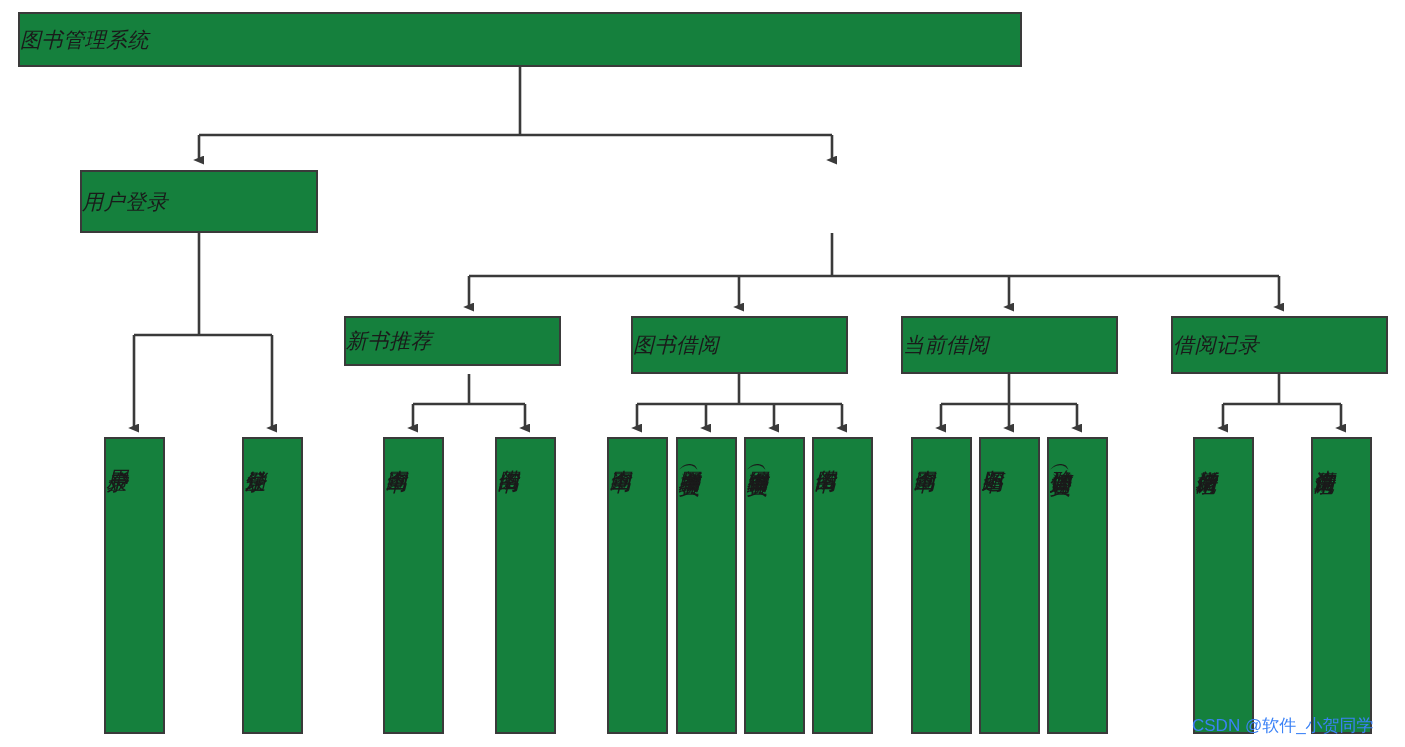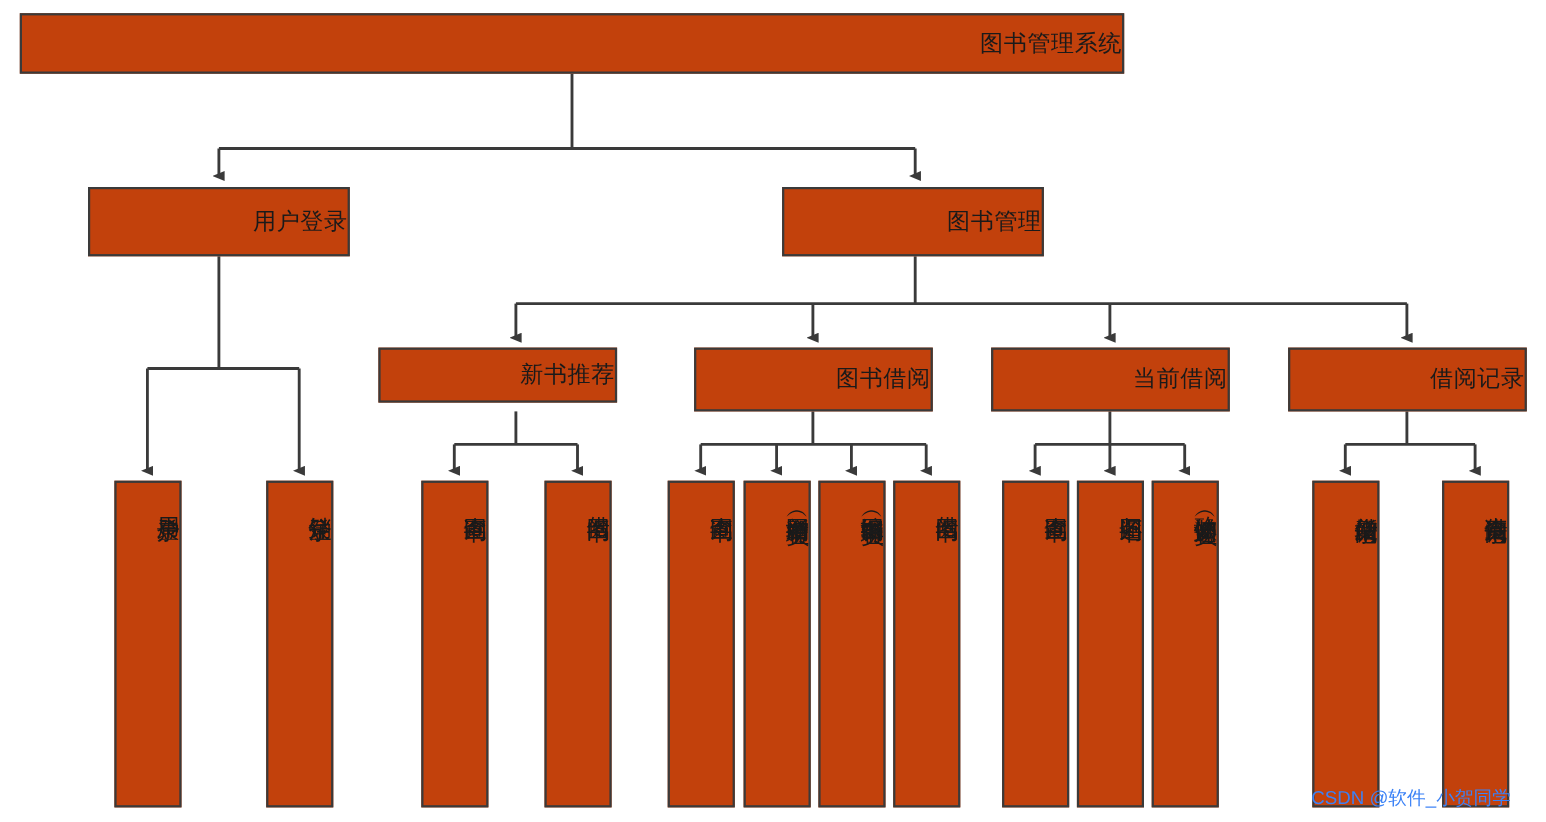--- a/index.html
+++ b/index.html
@@ -23,27 +23,28 @@
     position: absolute;
     left: 0;
     top: 0;
     width: 1405px;
     height: 747px;
     pointer-events: none;
   }
   .node {
     position: absolute;
     box-sizing: border-box;
-    background: #c2410c;
+    background: #15803d;
     border: 2px solid #3a3a3a;
     display: flex;
     align-items: center;
-    justify-content: flex-end;
+    justify-content: flex-start;
     color: #000000;
     z-index: 2;
+    font-style: italic;
   }
   .node-label {
     display: block;
     text-align: center;
     line-height: 1.12;
     color: #1a1a1a;
     white-space: nowrap;
   }
   .node.horizontal .node-label {
     font-size: 21px;
@@ -127,29 +128,26 @@
   </svg>
 
   <div class="node horizontal" style="left:18px; top:12px; width:1004px; height:55px;">
     <span class="node-label">图书管理系统</span>
   </div>
 
   <div class="node horizontal" style="left:80px; top:170px; width:238px; height:63px;">
     <span class="node-label">用户登录</span>
   </div>
 
-  <div class="node horizontal" style="left:711px; top:170px; width:238px; height:63px;">
-    <span class="node-label">图书管理</span>
-  </div>
 
   <div class="node horizontal" style="left:344px; top:316px; width:217px; height:50px;">
     <span class="node-label">新书推荐</span>
   </div>
 
-  <div class="node horizontal" style="left:631px; top:316px; width:217px; height:58px;padding-left:40px;">
+  <div class="node horizontal" style="left:631px; top:316px; width:217px; height:58px;">
     <span class="node-label">图书借阅</span>
   </div>
 
   <div class="node horizontal" style="left:1171px; top:316px; width:217px; height:58px;">
     <span class="node-label">借阅记录</span>
   </div>
 
   <div class="node horizontal" style="left:901px; top:316px; width:217px; height:58px;">
     <span class="node-label">当前借阅</span>
   </div>

